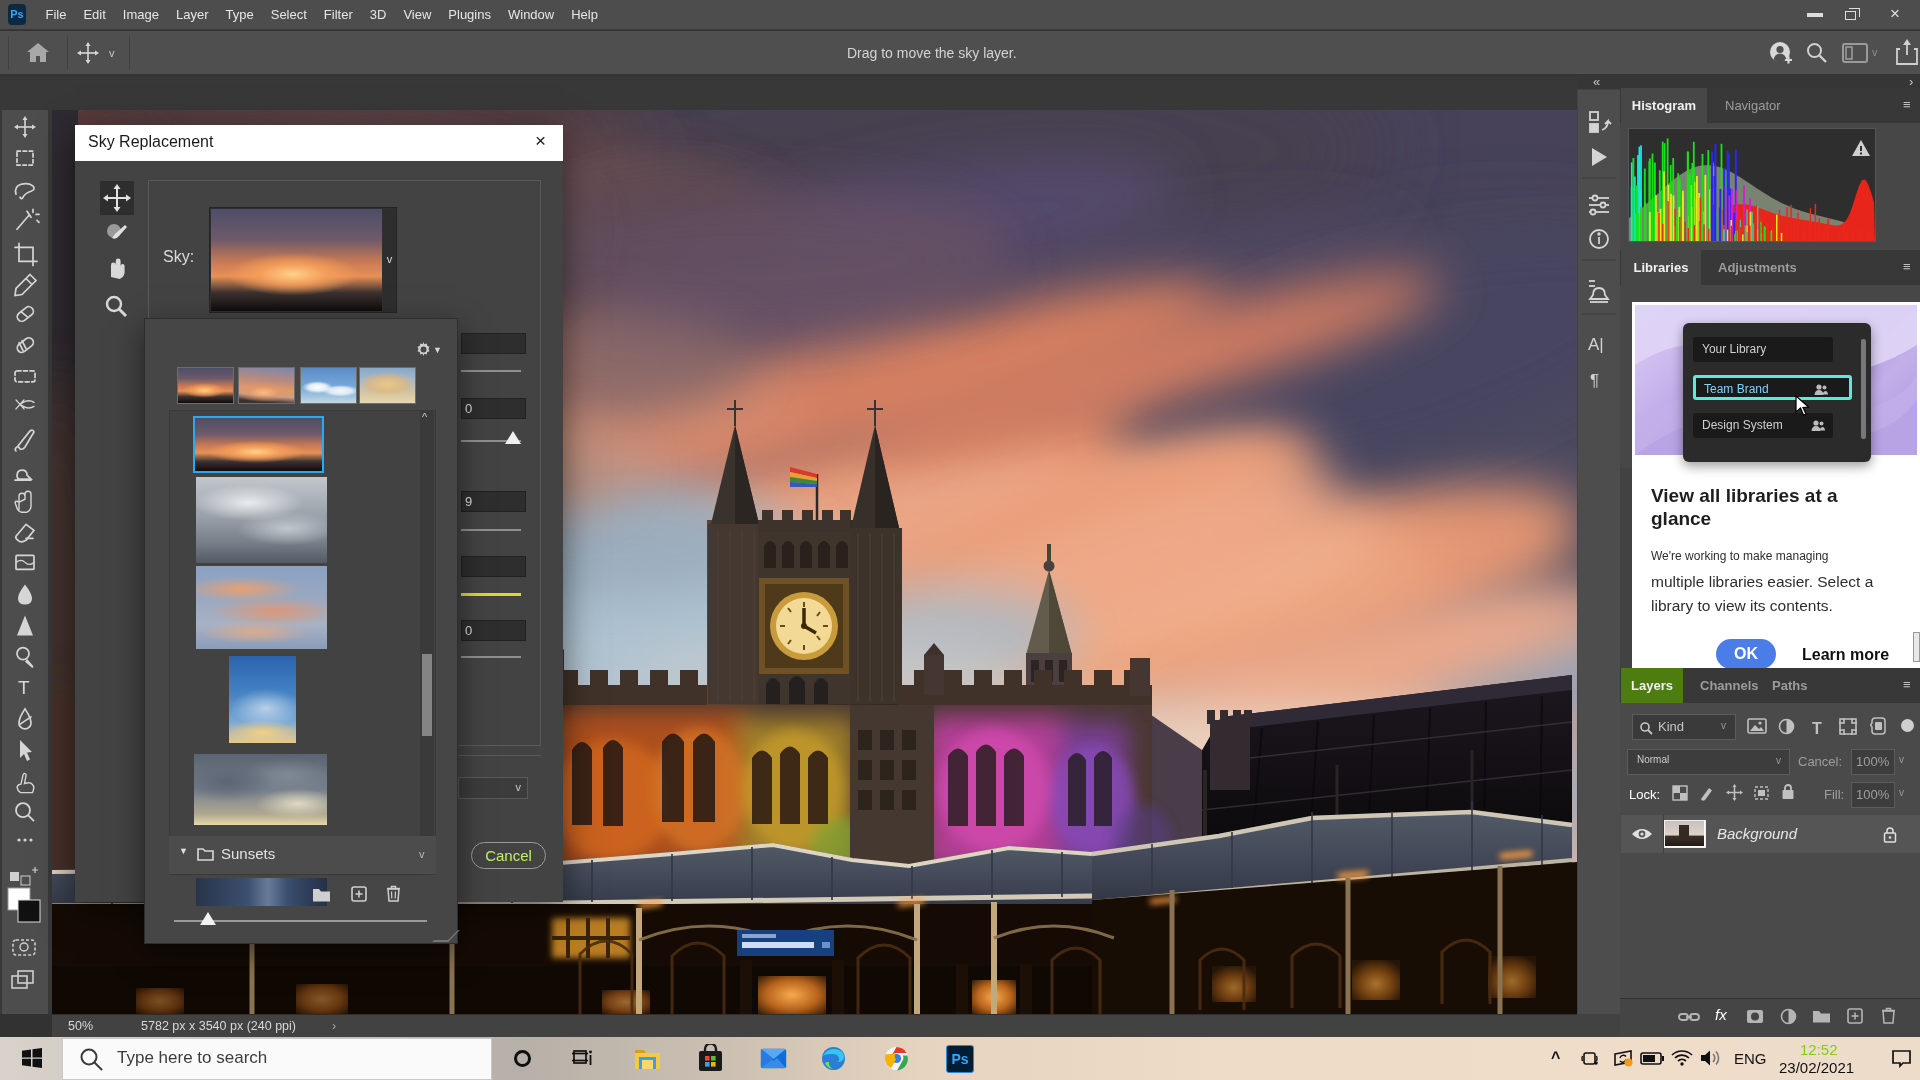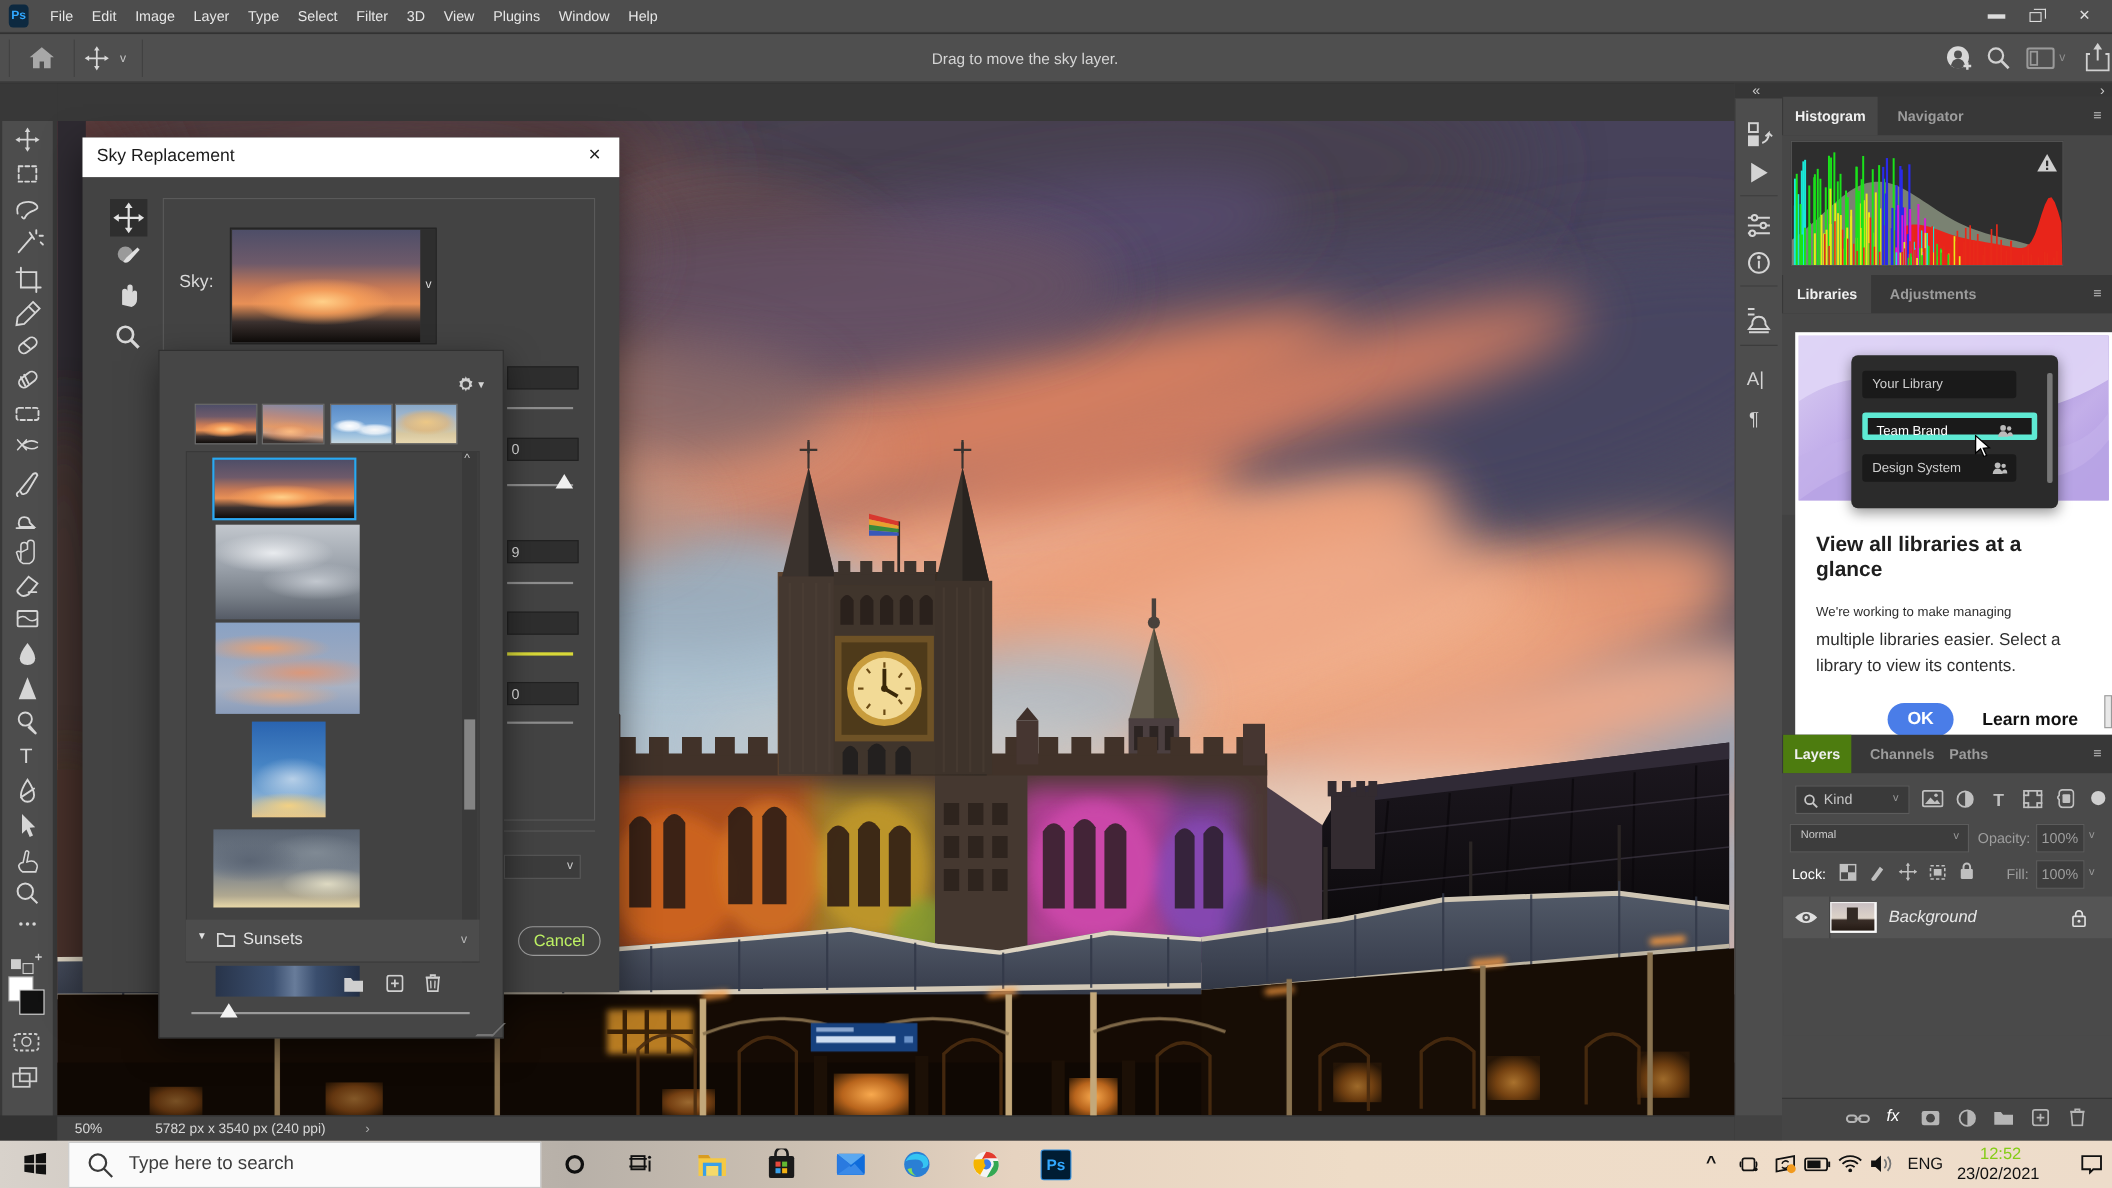--- a/index.html
+++ b/index.html
@@ -723,21 +723,21 @@
           <line x1="4" y1="88" x2="38" y2="88"></line>
           <line x1="4" y1="170" x2="38" y2="170"></line>
           <line x1="4" y1="224" x2="38" y2="224"></line>
         </g>
 </svg>
 </div>
 <div id="panels" class="abs">
 
  <div class="abs" style="left:0;top:0;width:300px;height:35px;background:#383838;">
    <div class="abs" style="left:1px;top:0;width:86px;height:35px;background:#474747;color:#f0f0f0;font-weight:bold;font-size:13px;text-align:center;line-height:35px;">Histogram</div>
-   <div class="txt" style="left:105px;top:10px;color:#9c9c9c;font-weight:bold;font-size:13px;">Navigator</div>
+   <div class="txt" style="left:105px;top:10px;color:#9c9c9c;font-weight:normal;font-size:13px;">Navigator</div>
    <div class="txt" style="left:283px;top:9px;color:#c0c0c0;font-size:13px;">≡</div>
  </div>
  <div class="abs" style="left:0;top:35px;width:300px;height:127px;background:#474747;">
    <div class="abs" style="left:8px;top:5px;width:248px;height:114px;background:#2e2e2e;border:1px solid #565656;">
      <svg width="246" height="112" viewBox="0 0 246 112" id="histsvg">
             <polygon points="0,112 0,88.9353654394061 4,86.0716838014962 8,82.99608976782422 12,79.72869131304033 16,76.2964097310512 20,72.73288920542907 24,69.07812592809631 28,65.37780538187587 32,61.68235192451285 36,58.045711604645795 40,54.52390609017492 44,51.17341146526441 48,48.04942920416087 52,45.20412669945276 56,42.68493035079814 60,40.532954746636406 64,38.78164660793826 68,37.45571203846784 72,36.57038079307242 76,36.131042679043915 80,36.133270114273856 84,36.563218773591814 88,37.39837676089782 92,38.608613425692894 96,40.15746322426493 100,42.00356906922946 104,44.10220421900428 108,46.40679230753162 112,48.870351514984726 116,51.446800567236686 120,54.09208020337294 124,56.765062536390325 128,59.42824059672504 132,62.048209330035355 136,64.59596541405958 140,67.04706461667382 144,69.38168058290664 148,71.58460709354466 152,73.64523701833903 156,75.55753643009024 160,77.32001371186165 164,78.935663913909 168,80.41185157654566 172,81.76008424229363 176,82.99562686636652 180,84.13691602474643 184,85.20475223279063 188,86.22127688649648 192,87.20877352827739 196,88.18836615109953 200,89.17871436644683 204,90.19482121675543 208,91.24707044935803 212,92.34059473304416 216,93.4750458586316 220,94.64479631135735 224,95.83955462886726 228,97.04533153902011 232,98.2456566422965 236,99.4229215927908 240,100.55971828381507 244,101.64004970260717 246,112" fill="#7a8272"></polygon>
             <polygon points="92,112 92,81.15526757891273 95,79.58791719993805 98,78.21178260785157 101,77.06190609464196 104,76.16560571739683 107,75.54093535302647 110,75.19569691659682 113,75.12708980801159 116,75.32202915172084 119,75.75810723556036 122,76.40511789641336 125,77.22701729381433 128,78.18416134507324 131,79.23564319321196 134,80.34155455887424 137,81.46501174106042 140,82.57381759740083 143,83.64167090693428 146,84.64887920822243 149,85.58257555130396 152,86.43647918533082 155,87.21027162959287 158,87.90868076017352 161,88.54037579440464 164,89.11677595468704 167,89.65086674142844 170,90.15610240481135 173,90.64545392478067 176,91.13064106241953 179,91.62156688531776 182,92.12595464845072 185,92.6491682366401 188,93.19416727899512 191,93.76146566033165 194,94.34871029499142 197,94.94881541930452 200,95.54409188866711 203,96.09141441025923 206,96.49162320788754 209,96.53975200836192 212,95.86873969128004 215,93.93076910679726 218,90.0907875795206 221,83.89345127438777 224,75.4661314024128 227,65.85982158037575 230,57.03262685723761 233,51.29948405653395 236,50.41131193977487 239,54.753230370635684 242,63.15915393426711 245,73.46354301608113 246,112" fill="#e8251a"></polygon>
             <rect x="1.9" y="33.4" width="1.8" height="78.6" fill="#19e8d8"></rect>
             <rect x="1.8" y="57.8" width="1.8" height="54.2" fill="#19e8d8"></rect>
             <rect x="4.9" y="47.5" width="1.8" height="64.5" fill="#19e8d8"></rect>
@@ -930,21 +930,21 @@
    <div class="abs" style="left:3px;top:3px;width:282px;height:150px;background:linear-gradient(135deg,#ddd2f3 0%,#c2aeea 30%,#a991dd 55%,#c3afe9 75%,#ab93e0 100%);overflow:hidden;">
      <svg width="282" height="150" viewBox="0 0 282 150">
        <path d="M0 60 Q60 20 130 55 T282 40 V0 H0 Z" fill="#ded4f6" opacity="0.95"></path>
        <path d="M0 150 Q80 90 160 120 T282 95 V150 Z" fill="#9c82d8" opacity="0.9"></path>
        <path d="M0 110 Q90 70 170 95 T282 70 V150 H0 Z" fill="#c3b0ea" opacity="0.7"></path>
      </svg>
    </div>
 
    <div class="abs" style="left:51px;top:21px;width:188px;height:139px;background:#2b2b2b;border-radius:6px;box-shadow:0 4px 12px rgba(0,0,0,0.4);">
      <div class="abs" style="left:10px;top:14px;width:140px;height:25px;background:#1a1a1a;border-radius:3px;color:#cfcfcf;font-size:12px;line-height:25px;"><span style="margin-left:9px;">Your Library</span></div>
-     <div class="abs" style="left:10px;top:52px;width:159px;height:25px;background:#1a1a1a;border:5px solid #5eead4;border-radius:3px;color:#ffffff;font-size:12px;line-height:23px;"><span style="margin-left:8px;">Team Brand</span>
+     <div class="abs" style="left:10px;top:52px;width:159px;height:25px;background:#1a1a1a;border:3px solid #5eead4;border-radius:3px;color:#7dd3fc;font-size:12px;line-height:23px;"><span style="margin-left:8px;">Team Brand</span>
        <svg class="abs" style="left:118px;top:5px;" width="14" height="13" viewBox="0 0 14 13">
               <circle cx="5" cy="4" r="2.6" fill="#bbb"></circle>
               <path d="M0.5 12 q0.5-5 4.5-5 q4 0 4.5 5 z" fill="#bbb"></path>
               <circle cx="10.5" cy="4.5" r="2" fill="#bbb"></circle>
               <path d="M8.5 11.5 q0.7-3.6 3.2-3.6 q2 0 2.3 3.6 z" fill="#bbb"></path>
             </svg>
      </div>
      <div class="abs" style="left:10px;top:90px;width:140px;height:25px;background:#1a1a1a;border-radius:3px;color:#cfcfcf;font-size:12px;line-height:25px;"><span style="margin-left:9px;">Design System</span>
        <svg class="abs" style="left:118px;top:6px;" width="14" height="13" viewBox="0 0 14 13">
               <circle cx="5" cy="4" r="2.6" fill="#bbb"></circle>
@@ -1007,21 +1007,21 @@
    <svg class="abs" style="left:250px;top:14px;" width="16" height="18" viewBox="0 0 16 18">
           <path d="M5 1 h7 a3 3 0 0 1 3 3 v10 a3 3 0 0 1 -3 3 h-7 a3 3 0 0 1 -3 -3 v-4 l-1.5 -2 L2 6 v-2 a3 3 0 0 1 3 -3 z" fill="none" stroke="#c0c0c0" stroke-width="1.5"></path>
           <rect x="5" y="5" width="7" height="8" rx="1" fill="#c0c0c0"></rect>
         </svg>
    <div class="abs" style="left:281px;top:16px;width:13px;height:13px;border-radius:50%;background:#cfcfcf;"></div>
 
    <div class="abs" style="left:7px;top:46px;width:163px;height:26px;background:#3d3d3d;border:1px solid #5c5c5c;color:#cccccc;">
      <span class="txt" style="left:9px;top:4px;font-size:10px;">Normal</span>
      <span class="txt" style="left:148px;top:5px;font-size:10px;color:#999;">v</span>
    </div>
-   <span class="txt" style="left:178px;top:51px;color:#9e9e9e;font-size:13px;">Opacity:</span>
+   <span class="txt" style="left:178px;top:51px;color:#9e9e9e;font-size:13px;">Cancel:</span>
    <div class="abs" style="left:231px;top:46px;width:44px;height:26px;background:#3d3d3d;border:1px solid #5c5c5c;color:#9e9e9e;font-size:13px;line-height:24px;"><span style="margin-left:4px;">100%</span></div>
    <span class="txt" style="left:279px;top:51px;font-size:10px;color:#999;">v</span>
 
    <span class="txt" style="left:9px;top:84px;color:#ffffff;font-size:13px;">Lock:</span>
    <svg class="abs" style="left:52px;top:82px;" width="16" height="16" viewBox="0 0 16 16">
           <rect x="1" y="1" width="14" height="14" fill="none" stroke="#c0c0c0" stroke-width="1.4"></rect>
           <rect x="1" y="1" width="7" height="7" fill="#c0c0c0"></rect>
           <rect x="8" y="8" width="7" height="7" fill="#c0c0c0"></rect>
         </svg>
    <svg class="abs" style="left:79px;top:82px;" width="16" height="16" viewBox="0 0 16 16">

